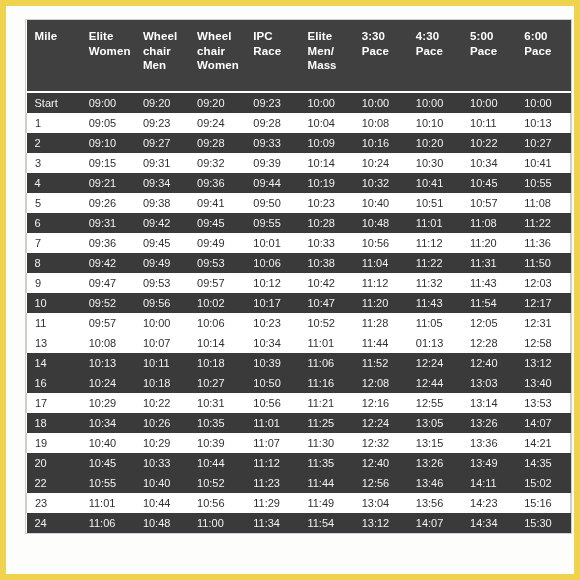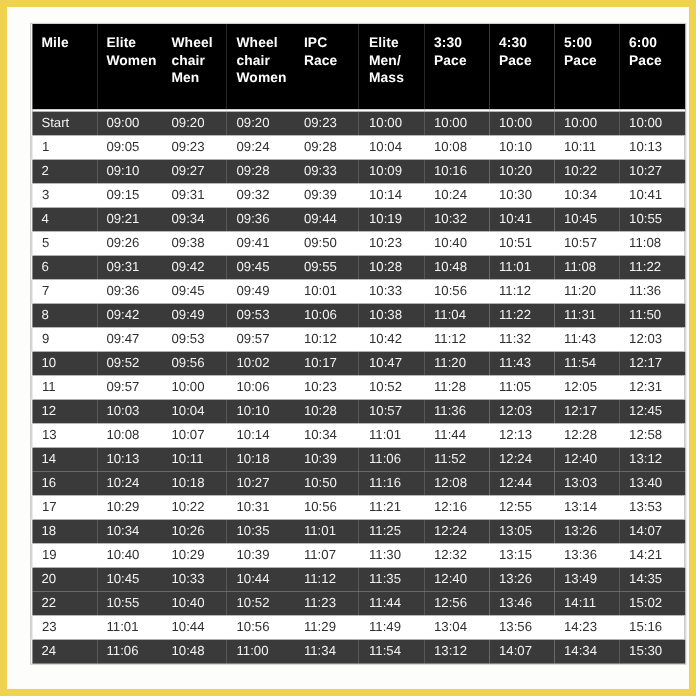--- a/index.html
+++ b/index.html
@@ -90,21 +90,21 @@
     border-left: 1px solid #cccccc;
   }
   tbody tr.row-light td:last-child {
     border-right: 1px solid #cccccc;
   }
   
   col.c-mile   { width: 54px; }
   col.c-data   { width: 54px; }
   col.c-data-w { width: 56px; }
 </style>
-<style>#page-frame{border-color:#efd34f;}#page-inner{background:#fdfdfb;}table.pace-table thead th{background:#000000;color:#ffffff;}tbody tr.row-dark td{background:#3a3a3a;color:#f2f2f2;}tbody tr.row-light td{background:#ffffff;color:#303030;}</style></head>
+<style>#page-frame{border-color:#efd34f;}#page-inner{background:#fdfdfb;}table.pace-table thead th{background:#404040;color:#ffffff;}tbody tr.row-dark td{background:#3a3a3a;color:#f2f2f2;}tbody tr.row-light td{background:#ffffff;color:#303030;}</style></head>
 <body>
 
 <div id="page-frame">
   <div id="page-inner">
     <div id="table-wrap">
 
       <table class="pace-table">
         <colgroup>
           <col class="c-mile">
           <col class="c-data">
@@ -269,41 +269,29 @@
               <td>09:57</td>
               <td>10:00</td>
               <td>10:06</td>
               <td>10:23</td>
               <td>10:52</td>
               <td>11:28</td>
               <td>11:05</td>
               <td>12:05</td>
               <td>12:31</td>
             </tr>
-            <tr class="row-dark">
-              <td>12</td>
-              <td>10:03</td>
-              <td>10:04</td>
-              <td>10:10</td>
-              <td>10:28</td>
-              <td>10:57</td>
-              <td>11:36</td>
-              <td>12:03</td>
-              <td>12:17</td>
-              <td>12:45</td>
-            </tr>
             <tr class="row-light">
               <td>13</td>
               <td>10:08</td>
               <td>10:07</td>
               <td>10:14</td>
               <td>10:34</td>
               <td>11:01</td>
               <td>11:44</td>
-              <td>12:13</td>
+              <td>01:13</td>
               <td>12:28</td>
               <td>12:58</td>
             </tr>
             <tr class="row-dark">
               <td>14</td>
               <td>10:13</td>
               <td>10:11</td>
               <td>10:18</td>
               <td>10:39</td>
               <td>11:06</td>

